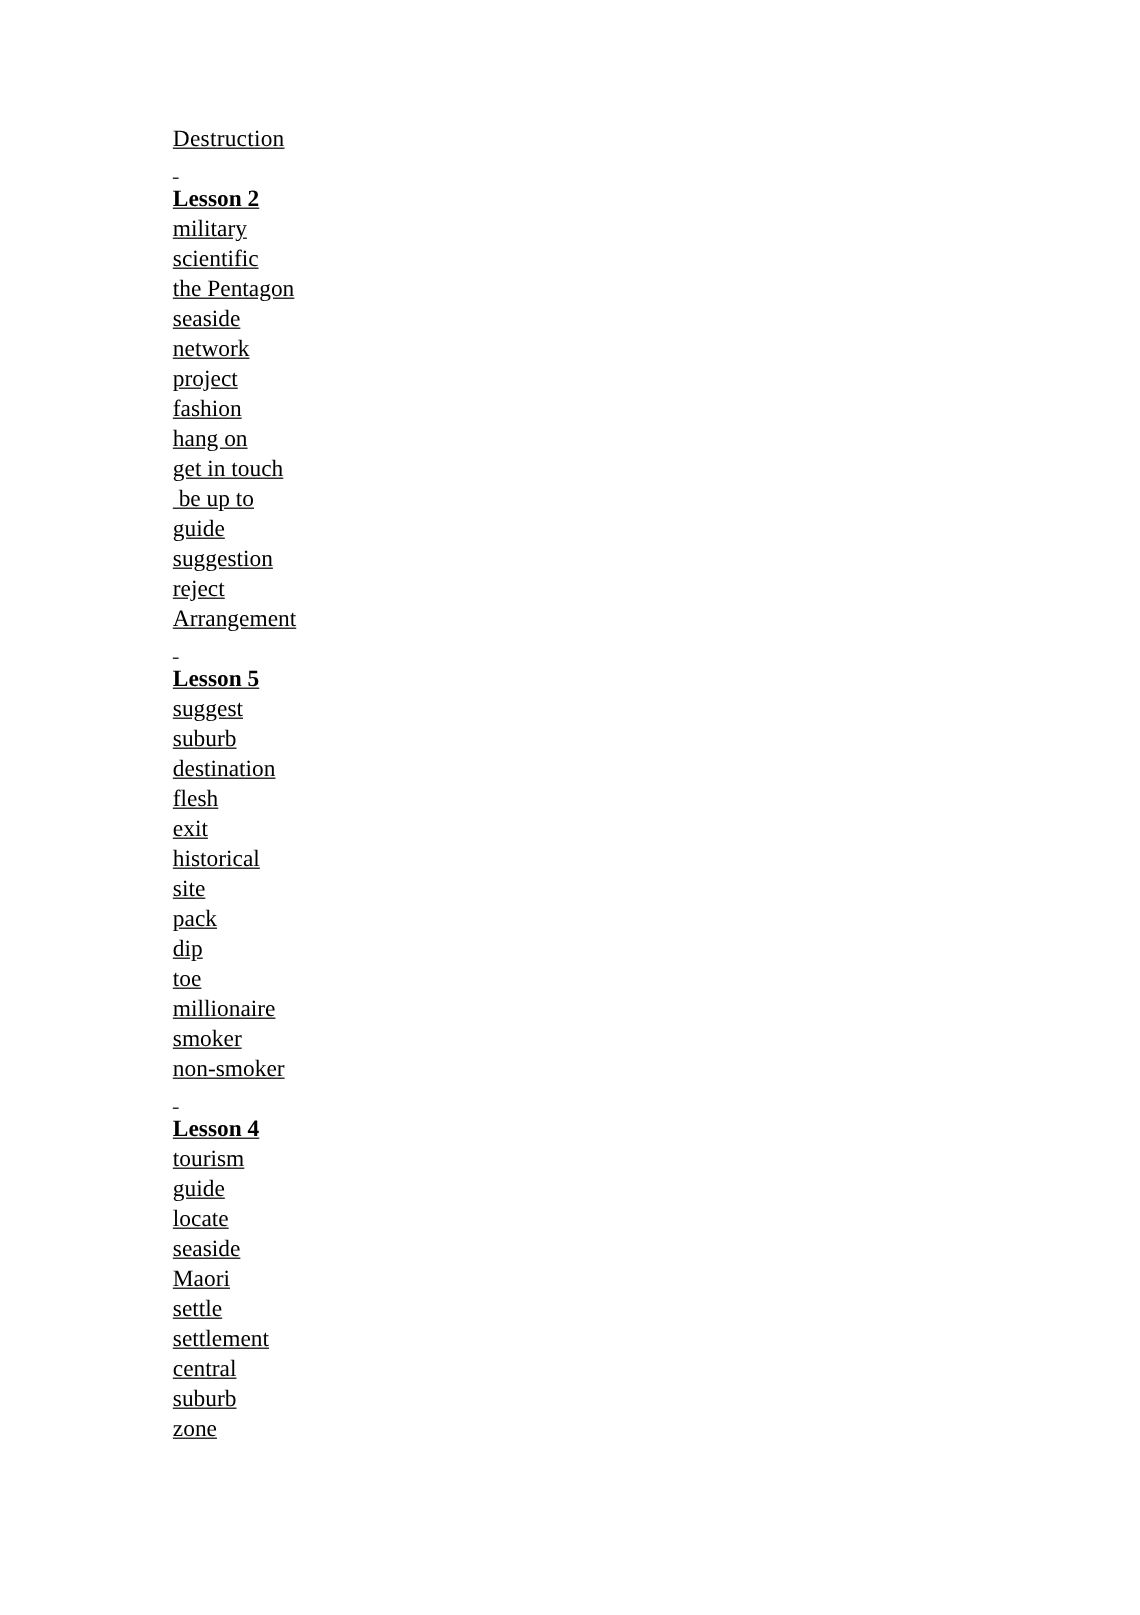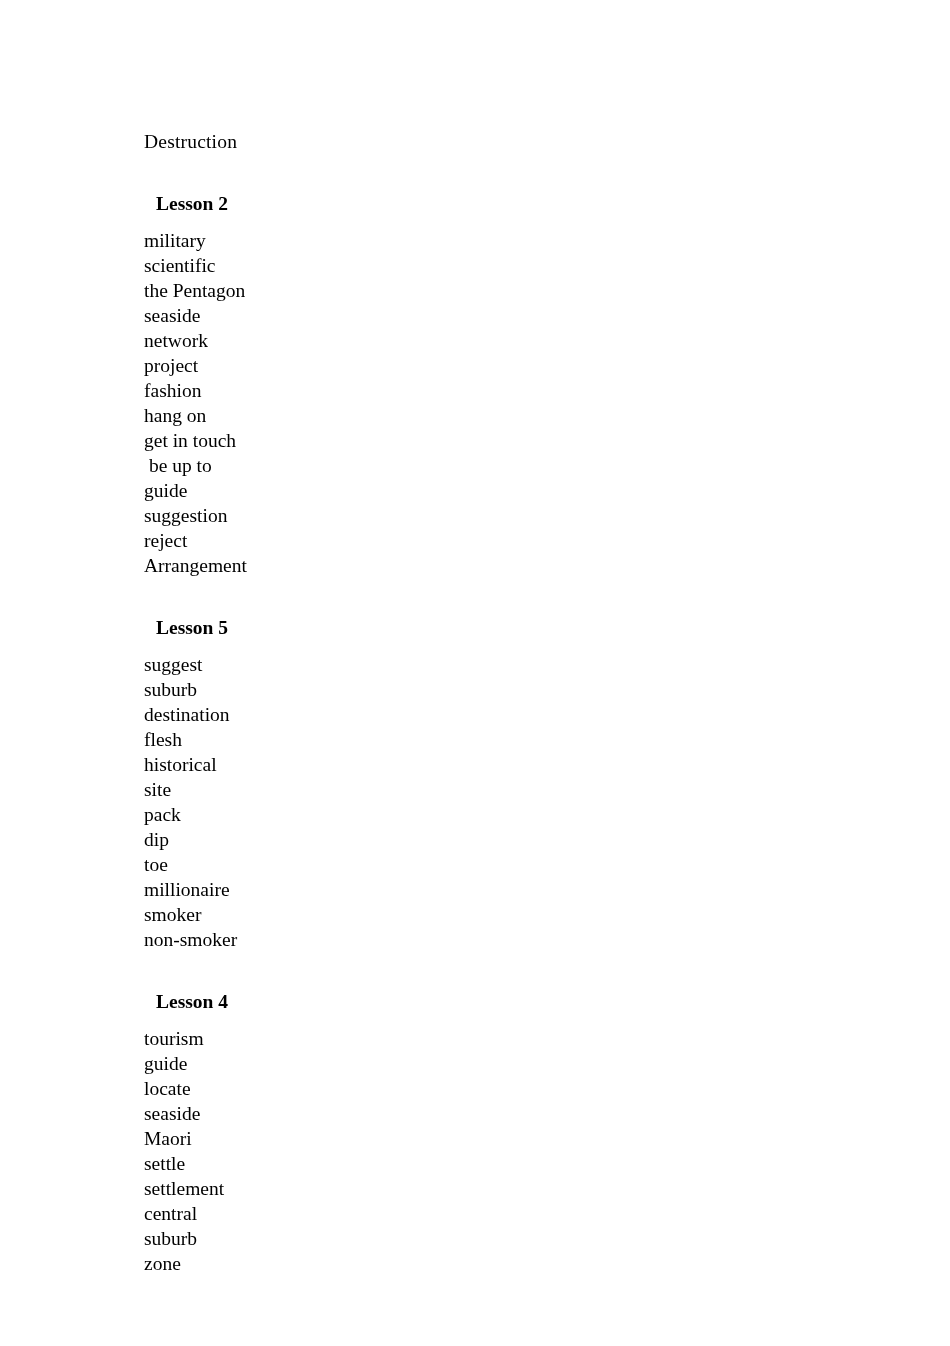--- a/index.html
+++ b/index.html
@@ -15,40 +15,41 @@
     position: relative;
     width: 950px;
     height: 1346px;
     background: #ffffff;
     overflow: hidden;
     box-sizing: border-box;
   }
   .doc-body {
     position: absolute;
     left: 144px;
-    top: 129px;
+    top: 104px;
     width: 700px;
+    text-decoration: underline;
   }
   .para {
     font-size: 19.5px;
     line-height: 25px;
     white-space: pre;
     margin: 0;
     letter-spacing: 0.01em;
   }
   .spacer {
     height: 25px;
     line-height: 25px;
     font-size: 19.5px;
   }
   .lesson-heading {
     font-size: 19.5px;
     line-height: 25px;
     font-weight: bold;
-    margin: 12px;
+    margin: 0;
     white-space: pre;
   }
   .word-list {
     margin: 0;
     padding: 0;
     list-style: none;
   }
   .word-item {
     font-size: 19.5px;
     line-height: 25px;
@@ -89,20 +90,21 @@
 
     <div class="spacer">&nbsp;</div>
 
     <div class="section">
       <p class="lesson-heading">Lesson 5</p>
       <ul class="word-list">
         <li class="word-item">suggest</li>
         <li class="word-item">suburb</li>
         <li class="word-item">destination</li>
         <li class="word-item">flesh</li>
+        <li class="word-item">exit</li>
         <li class="word-item">historical</li>
         <li class="word-item">site</li>
         <li class="word-item">pack</li>
         <li class="word-item">dip</li>
         <li class="word-item">toe</li>
         <li class="word-item">millionaire</li>
         <li class="word-item">smoker</li>
         <li class="word-item">non-smoker</li>
       </ul>
     </div>

